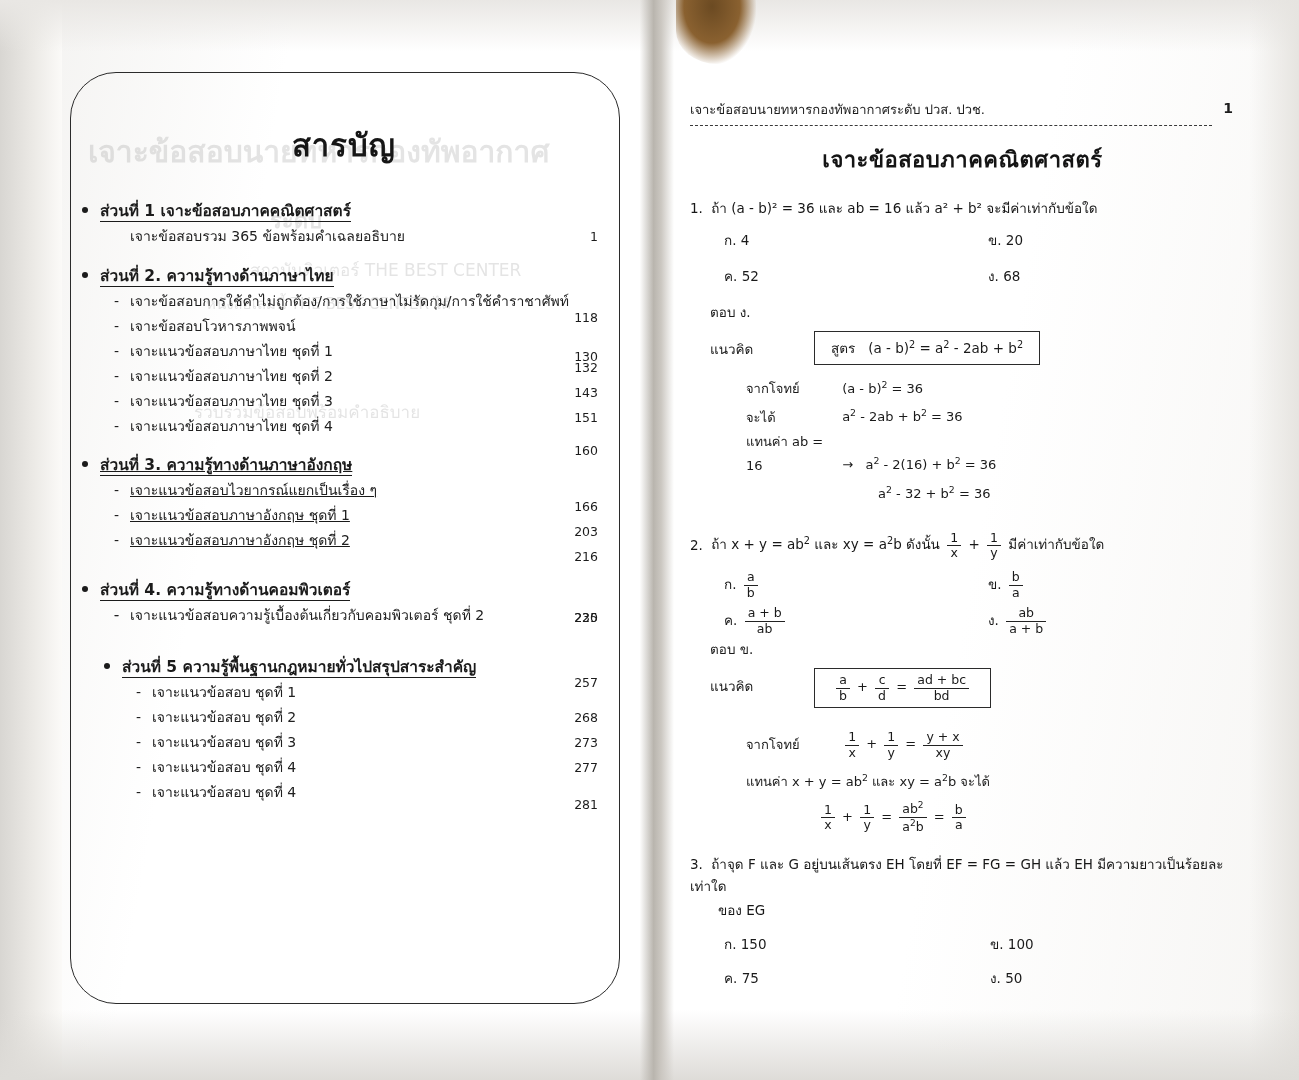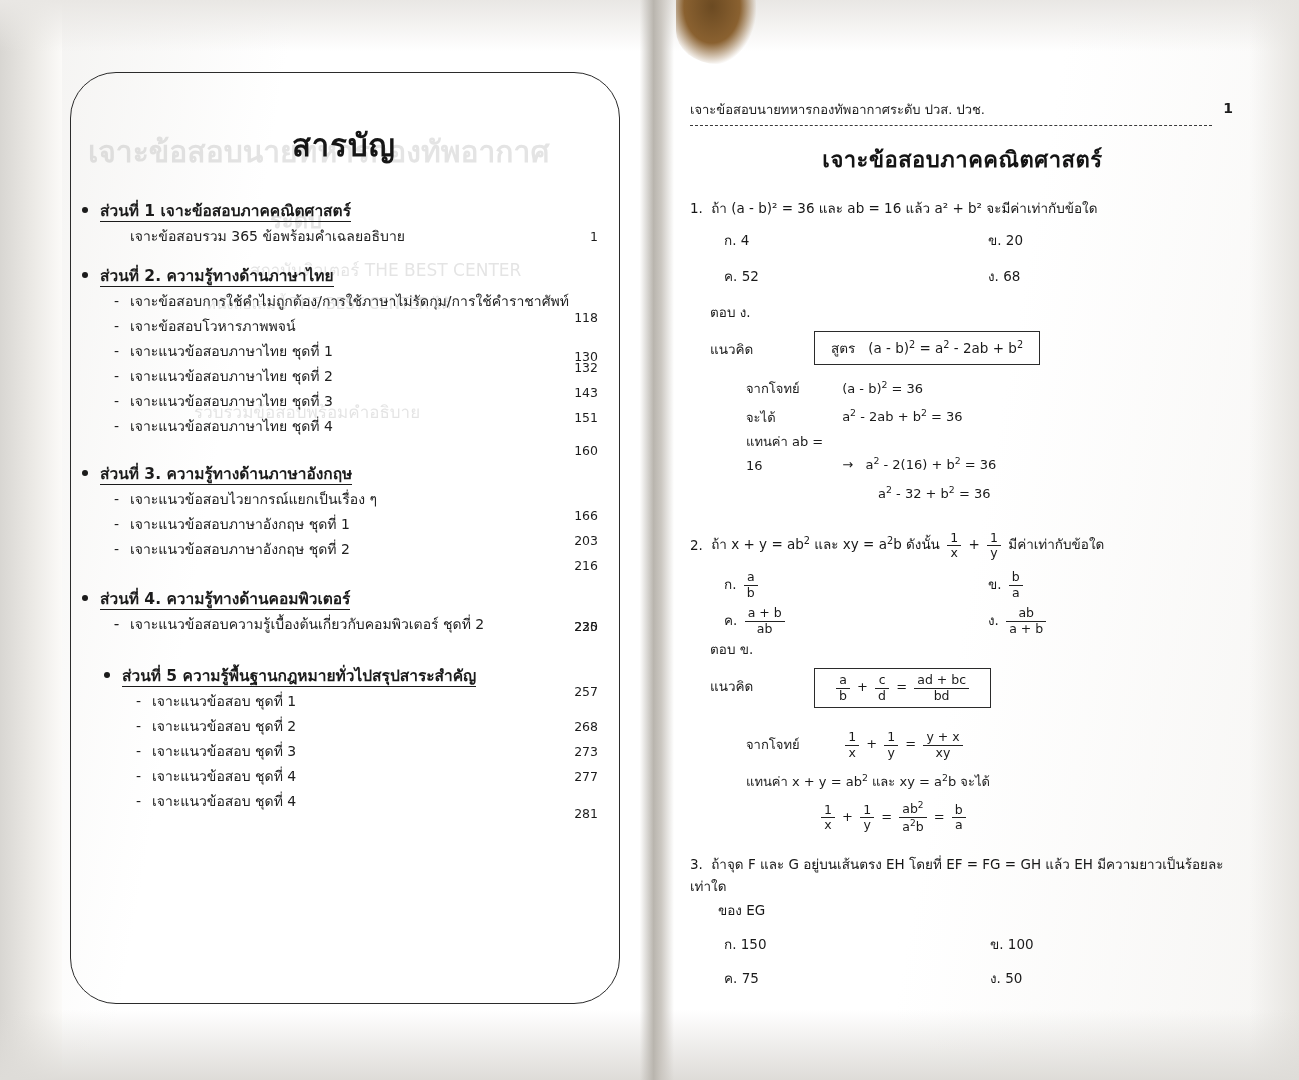--- a/index.html
+++ b/index.html
@@ -344,21 +344,21 @@
           <span>เจาะแนวข้อสอบภาษาไทย ชุดที่ 3</span>
           <span class="pg" style="left:478px; top:16px;">151</span>
         </div>
         <div class="sub">
           <span class="dash">-</span>
           <span>เจาะแนวข้อสอบภาษาไทย ชุดที่ 4</span>
           <span class="pg" style="left:478px; top:24px;">160</span>
         </div>
       </div>
 
-      <div class="sec" style="margin-top:22px;">
+      <div class="sec" style="margin-top:13px;text-decoration:underline;">
         <div class="sec-head">
           <span class="bullet"></span>
           <span class="underlined">ส่วนที่ 3. ความรู้ทางด้านภาษาอังกฤษ</span>
         </div>
         <div class="sub">
           <span class="dash">-</span>
           <span>เจาะแนวข้อสอบไวยากรณ์แยกเป็นเรื่อง ๆ</span>
           <span class="pg" style="left:478px; top:16px;">166</span>
         </div>
         <div class="sub">

